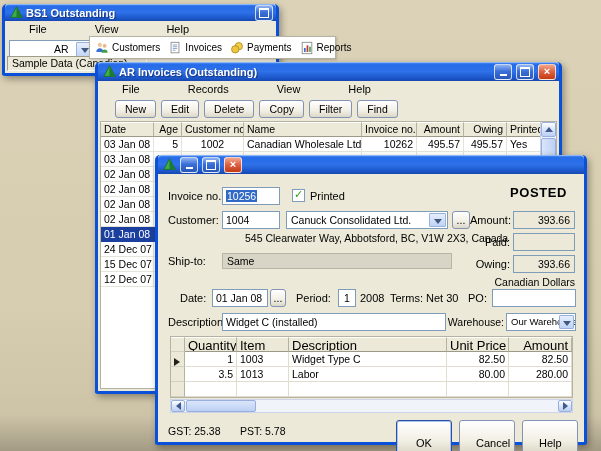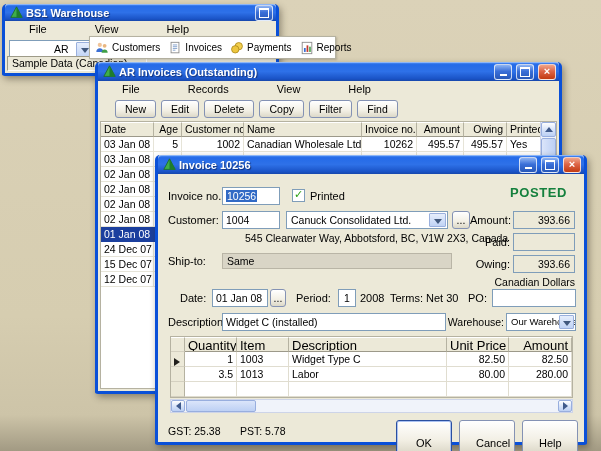--- a/index.html
+++ b/index.html
@@ -51,21 +51,21 @@
   .tb{position:absolute;background:#fff;border:1px solid #7f9db9;font-size:10.5px;
     padding:2px 3px 1px 3px;box-sizing:border-box;white-space:nowrap;overflow:hidden;}
   .robox{position:absolute;background:#ece9d8;border:1px solid #7f9db9;font-size:10.5px;
     padding:2px 4px 1px 3px;box-sizing:border-box;text-align:right;white-space:nowrap;overflow:hidden;}
   .shipbox{position:absolute;background:#d9d5c6;border:1px solid #b9b5a6;font-size:10.5px;
     padding:1px 4px;box-sizing:border-box;white-space:nowrap;overflow:hidden;}
   .checkbox{position:absolute;width:13px;height:13px;background:#fff;border:1px solid #7f9db9;
     display:flex;align-items:center;justify-content:center;box-sizing:border-box;}
   .check{color:#2ba012;font-size:11px;font-weight:bold;line-height:1;margin-top:-2px;}
   .seltext{background:#316ac5;color:#fff;padding:0 1px;}
-  .posted{position:absolute;font-size:13px;font-weight:bold;color:#15803d;letter-spacing:.6px;}
+  .posted{position:absolute;font-size:13px;font-weight:bold;color:#000000;letter-spacing:.6px;}
   
   .argrid{position:absolute;left:2px;right:2px;top:59px;bottom:2px;background:#fff;
     border:1px solid #b5b2a1;padding-right:16px;box-sizing:border-box;overflow:hidden;}
   .ghrow{display:flex;height:15px;}
   .gh{box-sizing:border-box;background:#ece9d8;border-right:1px solid #b5b2a1;
     border-bottom:1px solid #9c998a;border-top:1px solid #fff;font-size:10.5px;
     padding:0 3px;white-space:nowrap;overflow:hidden;flex:none;}
   .gh.fill{flex:1;border-right:none;}
   .grow{display:flex;height:15px;}
   .gc{box-sizing:border-box;border-right:1px solid #e6e4d8;border-bottom:1px solid #e6e4d8;
@@ -108,21 +108,21 @@
 <div class="screen">
 
   <div class="win" id="main-win" style="left:2px;top:4px;width:271px;height:69px;z-index:1;">
     <div class="titlebar" style="height:17px;">
       <span class="appicon" id="app-icon-main">
           <svg width="13" height="13" viewBox="0 0 16 16">
             <path d="M8 1 L15 14 H1 Z" fill="#3fae4a" stroke="#1a6a26" stroke-width="1"></path>
             <path d="M8 1 L15 14 H8 Z" fill="#1e7d2c"></path>
           </svg>
         </span>
-      <span class="titletext">BS1 Warehouse</span>
+      <span class="titletext">BS1 Outstanding</span>
       <span class="tbtn">
           <i class="g-max"></i>
         </span>
     </div>
     <div class="menubar short" id="main-menu">
         <span class="mitem">File</span>
         <span class="mitem">View</span>
         <span class="mitem">Help</span>
       </div>
     <div class="combo" style="left:4px;top:36px;width:86px;height:20px;padding-left:44px;">
@@ -221,21 +221,21 @@
           <div class="gh" style="width: 55px; text-align: right;">Invoice no.</div>
           <div class="gh" style="width: 47px; text-align: right;">Amount</div>
           <div class="gh" style="width: 43px; text-align: right;">Owing</div>
           <div class="gh" style="width: 35px; text-align: left;">Printed</div>
           <div class="gh fill"></div>
         </div>
       <div id="ar-grid-body">
           <div class="grow">
             <div class="gc" style="width: 53px; text-align: left;">03 Jan 08</div>
             <div class="gc" style="width: 28px; text-align: right;">5</div>
-            <div class="gc" style="width: 62px; text-align: right;">1002</div>
+            <div class="gc" style="width: 62px; text-align: center;">1002</div>
             <div class="gc" style="width: 118px; text-align: left;">Canadian Wholesale Ltd.</div>
             <div class="gc" style="width: 55px; text-align: right;">10262</div>
             <div class="gc" style="width: 47px; text-align: right;">495.57</div>
             <div class="gc" style="width: 43px; text-align: right;">495.57</div>
             <div class="gc" style="width: 35px; text-align: left;">Yes</div>
           </div>
           <div class="grow">
             <div class="gc" style="width: 53px; text-align: left;">03 Jan 08</div>
             <div class="gc" style="width: 28px; text-align: right;">5</div>
             <div class="gc" style="width: 62px; text-align: left;">1003</div>
@@ -340,21 +340,20 @@
   </div>
 
   <div class="win" id="inv-win" style="left:155px;top:155px;width:426px;height:287px;z-index:4;">
     <div class="titlebar">
       <span class="appicon" id="app-icon-inv">
           <svg width="13" height="13" viewBox="0 0 16 16">
             <path d="M8 1 L15 14 H1 Z" fill="#3fae4a" stroke="#1a6a26" stroke-width="1"></path>
             <path d="M8 1 L15 14 H8 Z" fill="#1e7d2c"></path>
           </svg>
         </span>
-      <span class="titletext">Invoice 10256</span>
       <span class="tbtn">
           <i class="g-min"></i>
         </span>
       <span class="tbtn">
           <i class="g-max"></i>
         </span>
       <span class="tbtn close">
           <span class="x">×</span>
         </span>
     </div>

